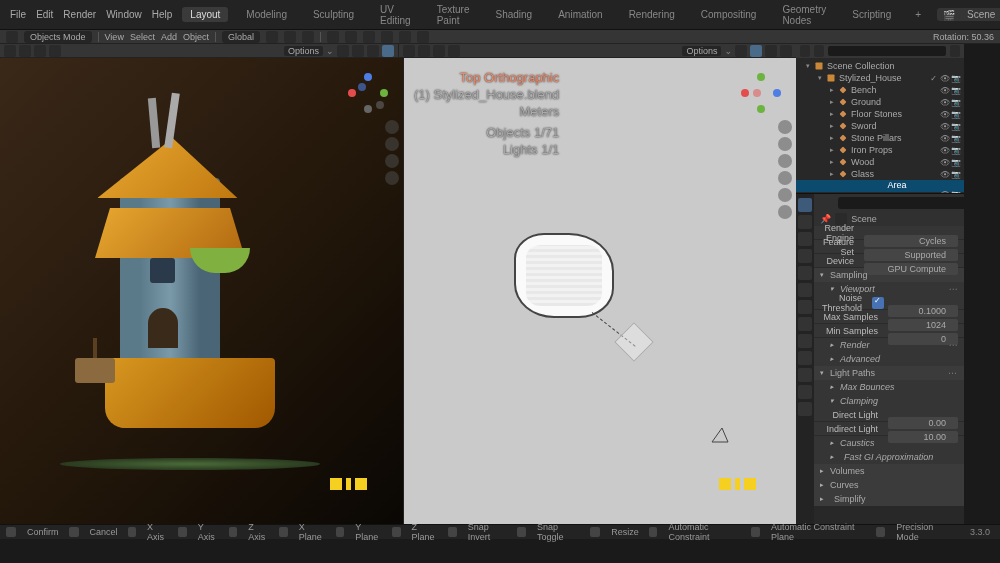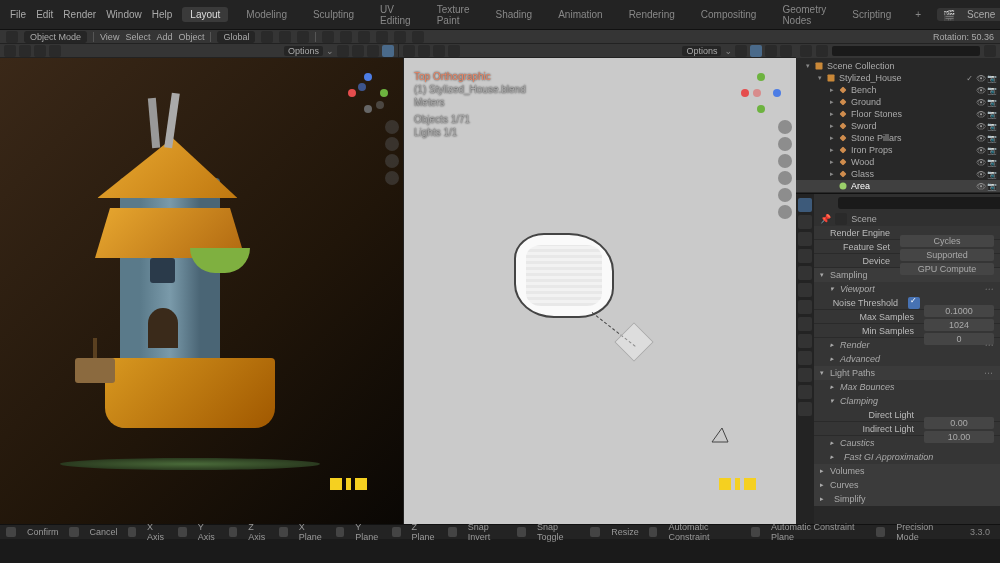--- a/index.html
+++ b/index.html
@@ -55,64 +55,64 @@
 .gizmo-sm.right-pos { right: 15px; }
 .gizmo-ball { width: 8px; height: 8px; border-radius: 50%; position: absolute; }
 .gz-red { background: #e54d4d; }
 .gz-green { background: #6db33f; }
 .gz-blue { background: #4d7de5; }
 .gz-gray { background: #666; }
 
 .vp-side-icons { position: absolute; right: 4px; top: 62px; display: flex; flex-direction: column; gap: 3px; }
 .vp-side-icons div { width: 14px; height: 14px; background: rgba(80,80,80,0.5); border-radius: 7px; }
 
-.overlay-text { position: absolute; top: 12px; left: 10px; font-size: 10px; color: #aaa; line-height: 1.3; text-shadow: 0 0 2px #000; }
+.overlay-text { position: absolute; top: 12px; left: 10px; font-size: 13px; color: #aaa; line-height: 1.3; text-shadow: 0 0 2px #000; text-align: right; }
 .overlay-text .red { color: #e86; }
 
 
 .map-blob { position: absolute; left: 110px; top: 175px; width: 100px; height: 85px; background: #fafafa; border: 2px solid #444; border-radius: 30% 45% 35% 40%; }
 .map-inner { position: absolute; inset: 10px; background: repeating-linear-gradient(0deg, #ddd, #ddd 3px, #eee 3px, #eee 6px), repeating-linear-gradient(90deg, #ddd, #ddd 3px, transparent 3px, transparent 6px); opacity: 0.6; border-radius: 20%; }
 .dashed-link { position: absolute; left: 188px; top: 254px; width: 55px; height: 1px; border-top: 1px dashed #444; transform: rotate(38deg); transform-origin: left; }
 .light-quad { position: absolute; left: 216px; top: 270px; width: 28px; height: 28px; border: 1px solid #aaa; background: rgba(250,250,250,0.4); transform: rotate(45deg); }
 .cam-svg { position: absolute; right: 66px; bottom: 80px; }
 
 .yellow-squares { position: absolute; bottom: 34px; display: flex; gap: 4px; }
 .yellow-squares.left-pos { left: 330px; }
 .yellow-squares.right-pos { left: 315px; }
 .ysq { width: 12px; height: 12px; background: #f5d020; }
 .ysq.thin { width: 5px; }
 
 
-.right-col { width: 204px; display: flex; flex-direction: column; background: #282828; }
+.right-col { width: 168px; display: flex; flex-direction: column; background: #282828; }
 .outliner { height: 150px; border-bottom: 1px solid #111; overflow: hidden; font-size: 9px; }
 .outliner-hdr { height: 14px; background: #353535; display: flex; align-items: center; padding: 0 4px; gap: 4px; }
 .outliner-hdr input { background: #1a1a1a; border: none; flex: 1; height: 10px; color: #aaa; font-size: 8px; padding: 0 4px; border-radius: 2px; }
 .outree { padding: 2px 0; }
 .outree .row { display: flex; align-items: center; height: 12px; padding-left: 10px; }
 .outree .row.d1 { padding-left: 22px; }
 .outree .row.d2 { padding-left: 34px; }
-.outree .row.selected { background: #404040; color: #fff; }
+.outree .row.selected { background: #0c4a6e; color: #fff; flex-direction: column; }
 .outree .tri { width: 8px; font-size: 7px; color: #888; }
 .outree .ico { width: 10px; height: 10px; margin-right: 3px; display: inline-block; }
 .ico-coll { background: #c98838; border-radius: 1px; transform: scale(0.7); }
 .ico-mesh { background: #cf8c4d; clip-path: polygon(50% 0, 100% 50%, 50% 100%, 0 50%); transform: scale(0.7); }
 .ico-light { background: #9bd06a; border-radius: 50%; transform: scale(0.7); }
 .row-ctrl { margin-left: auto; display: flex; gap: 2px; padding-right: 4px; }
 .row-ctrl span { width: 9px; height: 9px; font-size: 8px; text-align: center; color: #999; }
 
 .props { flex: 1; display: flex; overflow: hidden; }
 .props-tabs { width: 18px; background: #232323; display: flex; flex-direction: column; padding-top: 4px; gap: 3px; align-items: center; }
 .ptab { width: 14px; height: 14px; background: #333; border-radius: 2px; }
 .ptab.active { background: #3d5a7a; }
 .props-body { flex: 1; overflow-y: auto; font-size: 9px; padding: 0; }
 .props-search { height: 18px; display: flex; align-items: center; padding: 0 6px; background: #303030; }
 .props-search input { flex: 1; background: #1a1a1a; border: none; height: 12px; border-radius: 3px; margin-left: 18px; }
 .propsrow { display: flex; align-items: center; padding: 2px 6px; gap: 4px; height: 14px; background: #353535; border-bottom: 1px solid #2a2a2a; }
 .propsrow .label { flex: 1; text-align: right; padding-right: 6px; color: #bbb; font-size: 9px; }
-.propsrow .val { width: 70px; background: #454545; text-align: center; padding: 1px 4px; border-radius: 2px; font-size: 9px; margin-top: 16px; }
+.propsrow .val { width: 70px; background: #454545; text-align: right; padding: 1px 12px; border-radius: 2px; font-size: 9px; margin-top: 16px; }
 .propsrow .val.wide { width: 94px; }
 .propsrow .check { width: 12px; height: 12px; background: #4772b3; border-radius: 2px; position: relative; }
 .propsrow .check::after { content: "✓"; color: #fff; font-size: 8px; position: absolute; left: 2px; top: -1px; }
 .panel-hdr { display: flex; align-items: center; padding: 2px 6px; background: #3b3b3b; font-size: 9px; height: 14px; }
 .panel-hdr .arrow { width: 10px; font-size: 7px; }
 .panel-hdr.sub { padding-left: 16px; background: #353535; font-style: italic; }
 .panel-hdr .dots { margin-left: auto; color: #888; letter-spacing: 1px; }
 .props-crumb { height: 14px; display: flex; align-items: center; padding: 0 6px; background: #303030; font-size: 9px; gap: 4px; }
 
 
@@ -151,21 +151,21 @@
     <div class="hdr-chip">
         <span class="icon-s">🎬</span>
         <span>Scene</span>
       </div>
 
   </div>
 </div>
 
 <div class="tool-header">
   <span class="mini-icon"></span>
-  <span class="dropdown">Object Mode</span>
+  <span class="dropdown">Objects Mode</span>
   <span class="sep"></span>
   <span>View</span>
   <span>Select</span>
   <span>Add</span>
   <span>Object</span>
   <span class="sep"></span>
   <span class="dropdown">Global</span>
   <span class="mini-icon"></span>
   <span class="mini-icon"></span>
   <span class="mini-icon"></span>

